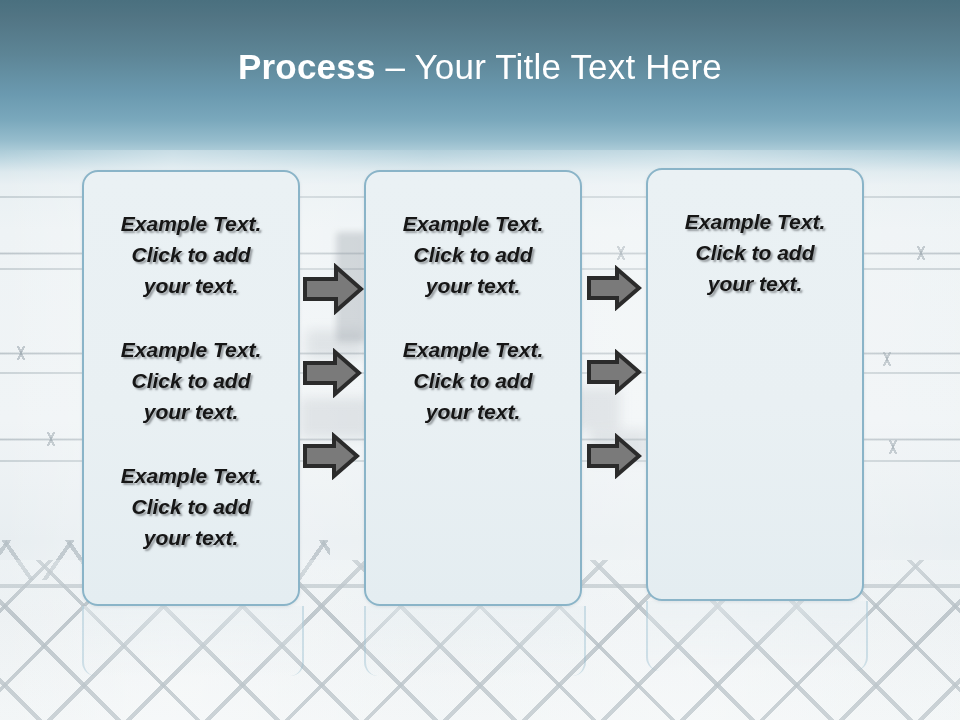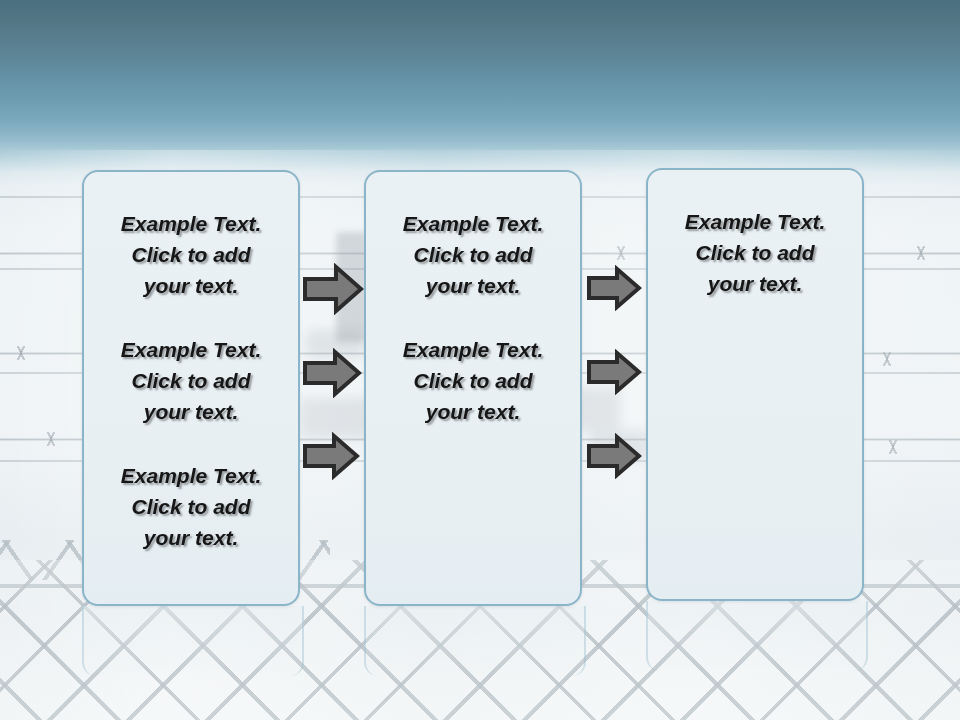--- a/index.html
+++ b/index.html
@@ -188,20 +188,23 @@
 
   <div class="fence-top-zig"></div>
   <div class="fence-rail" style="top:584px;"></div>
   <div class="fence"></div>
   <div class="fence-wash"></div>
 
   <div class="reflect" style="left:82px;top:606px;width:218px;height:70px;"></div>
   <div class="reflect" style="left:364px;top:606px;width:218px;height:70px;"></div>
   <div class="reflect" style="left:646px;top:601px;width:218px;height:70px;"></div>
 
+  <div class="title">
+    <span class="strong">Process</span><span class="rest"> – Your Title Text Here</span>
+  </div>
 
   <div class="pbox" style="left:82px;top:170px;width:218px;height:436px;">
     <div class="pbox-inner" style="top:36px;">
       <div class="ptext">Example Text. Click  to add your text.</div>
       <div class="ptext">Example Text. Click  to add your text.</div>
       <div class="ptext">Example Text. Click  to add your text.</div>
     </div>
   </div>
 
   <div class="pbox" style="left:364px;top:170px;width:218px;height:436px;">

